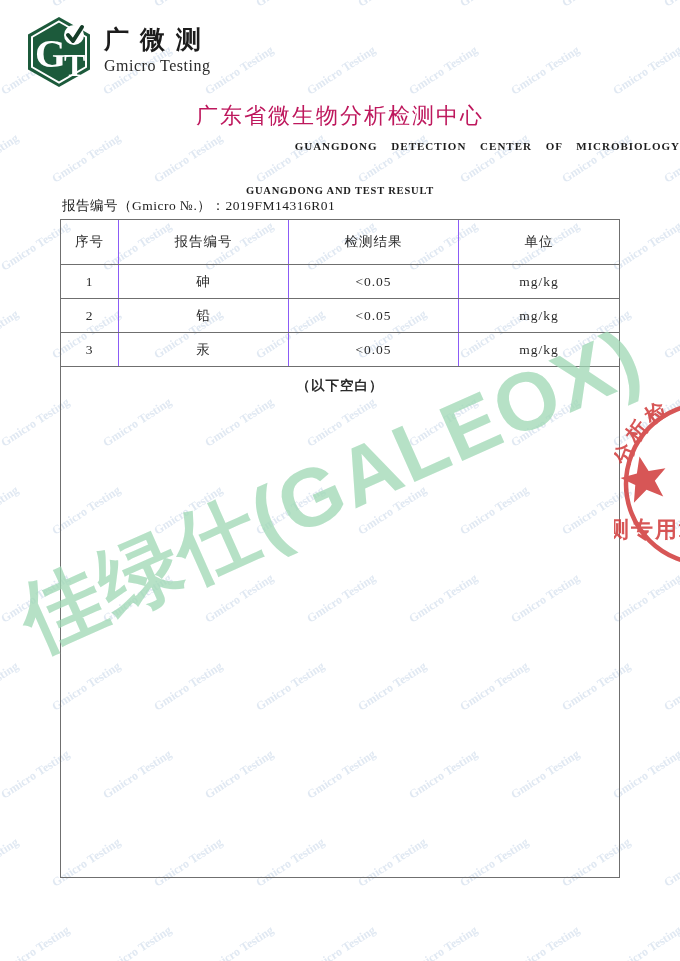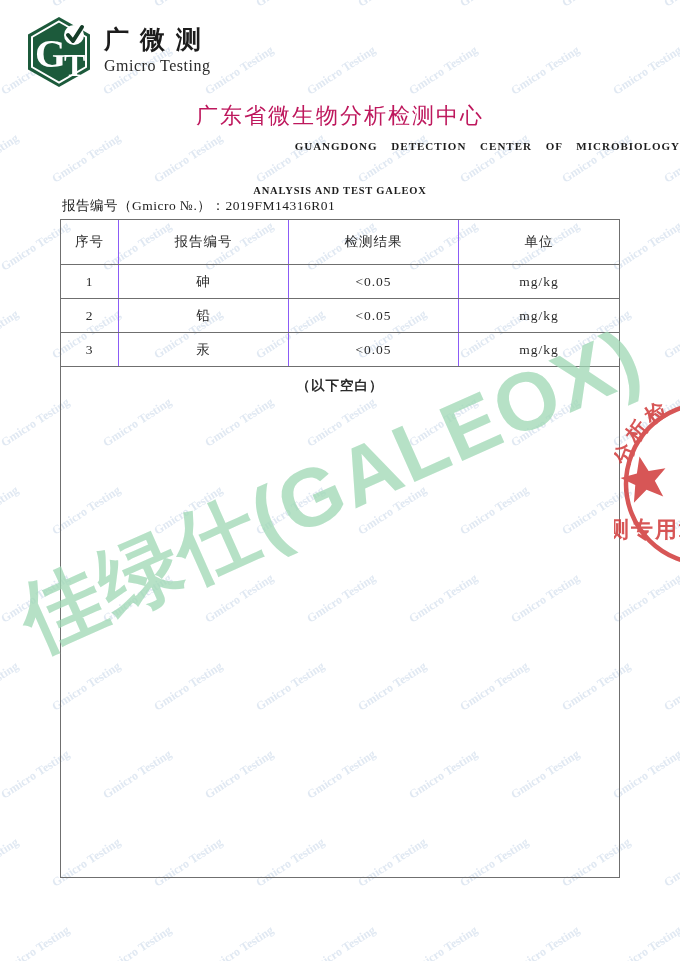--- a/index.html
+++ b/index.html
@@ -173,21 +173,21 @@
         <text x="42" y="60" font-size="32" font-weight="bold" fill="#ffffff" font-family="Liberation Serif, serif">T</text>
       </svg>
       <div class="logo-text">
         <div class="logo-cn">广微测</div>
         <div class="logo-en">Gmicro Testing</div>
       </div>
     </div>
 
     <div class="title-cn">广东省微生物分析检测中心</div>
     <div class="title-en">GUANGDONG   DETECTION   CENTER   OF   MICROBIOLOGY</div>
-    <div class="result-en">ANALYSIS AND TEST GALEOX</div>
+    <div class="result-en">GUANGDONG AND TEST RESULT</div>
 
     <div class="report-line">
       <span>报告编号（Gmicro №.）：</span><span>2019FM14316R01</span>
     </div>
 
     <div class="tbl">
       <div class="trow thead">
         <div class="tcell c0">序号</div>
         <div class="tcell c1">报告编号</div>
         <div class="tcell c2">检测结果</div>

